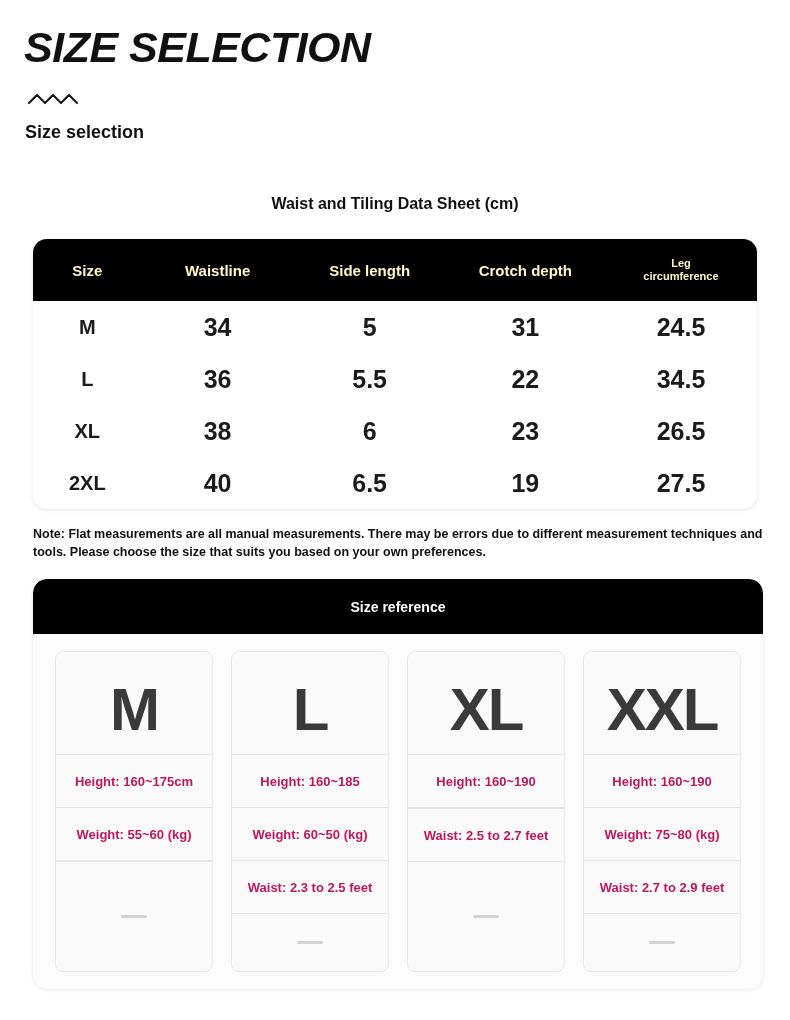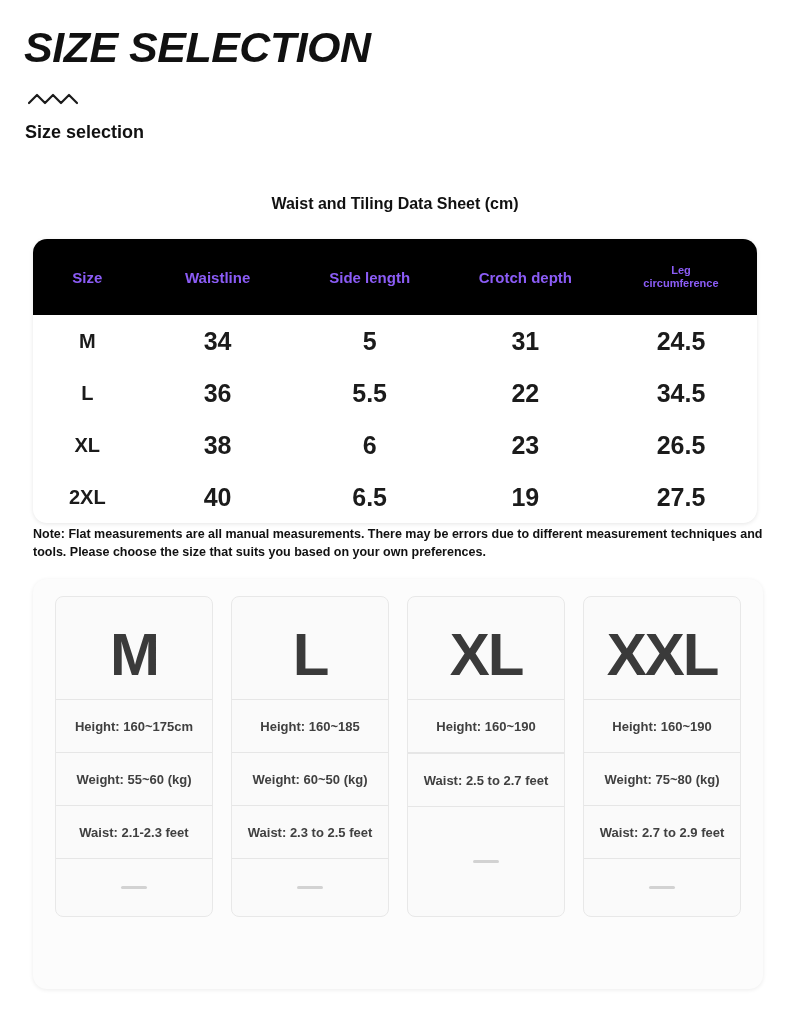--- a/index.html
+++ b/index.html
@@ -69,24 +69,24 @@
     box-shadow: 0 1px 4px rgba(0,0,0,0.10);
     overflow: hidden;
   }
   table.size-table {
     width: 100%;
     border-collapse: collapse;
     table-layout: fixed;
   }
   table.size-table thead th {
     background: #000000;
-    color: #8b5cf6;
+    color: #fef9c3;
     font-size: 15px;
     font-weight: bold;
-    height: 76px;
+    height: 62px;
     vertical-align: middle;
     padding: 0 8px;
   }
   table.size-table thead th.small {
     font-size: 11px;
     font-weight: bold;
     line-height: 1.15;
     margin-top: 8px;
   }
   table.size-table tbody td {
@@ -171,21 +171,21 @@
   }
   .ref-line {
     width: 100%;
     flex: 0 0 auto;
     height: 52px;
     display: flex;
     align-items: center;
     justify-content: center;
     font-size: 13px;
     font-weight: bold;
-    color: #404040;
+    color: #be185d;
     text-align: right;
     padding: 0 6px;
   }
   .ref-foot {
     flex: 1;
     width: 100%;
     display: flex;
     align-items: center;
     justify-content: center;
   }
@@ -254,30 +254,30 @@
           <td>19</td>
           <td>27.5</td>
         </tr>
       </tbody>
     </table>
   </div>
 
   <div class="note">Note: Flat measurements are all manual measurements. There may be errors due to different measurement techniques and tools. Please choose the size that suits you based on your own preferences.</div>
 
   <div class="ref-card">
+    <div class="ref-header">Size reference</div>
     <div class="ref-body">
 
       <div class="ref-col">
         <div class="ref-size">M</div>
         <div class="ref-divider"></div>
         <div class="ref-line">Height: 160~175cm</div>
         <div class="ref-divider"></div>
         <div class="ref-line">Weight: 55~60 (kg)</div>
         <div class="ref-divider"></div>
-        <div class="ref-line">Waist: 2.1-2.3 feet</div>
         <div class="ref-divider"></div>
         <div class="ref-foot">
           <div class="ref-dash"></div>
         </div>
       </div>
 
       <div class="ref-col">
         <div class="ref-size">L</div>
         <div class="ref-divider"></div>
         <div class="ref-line">Height: 160~185</div>

